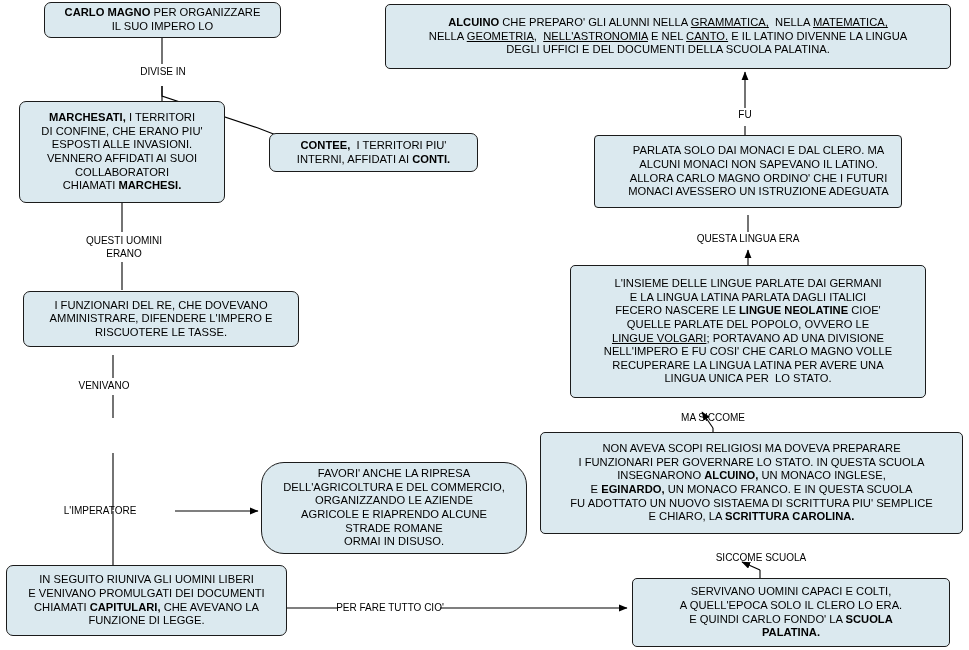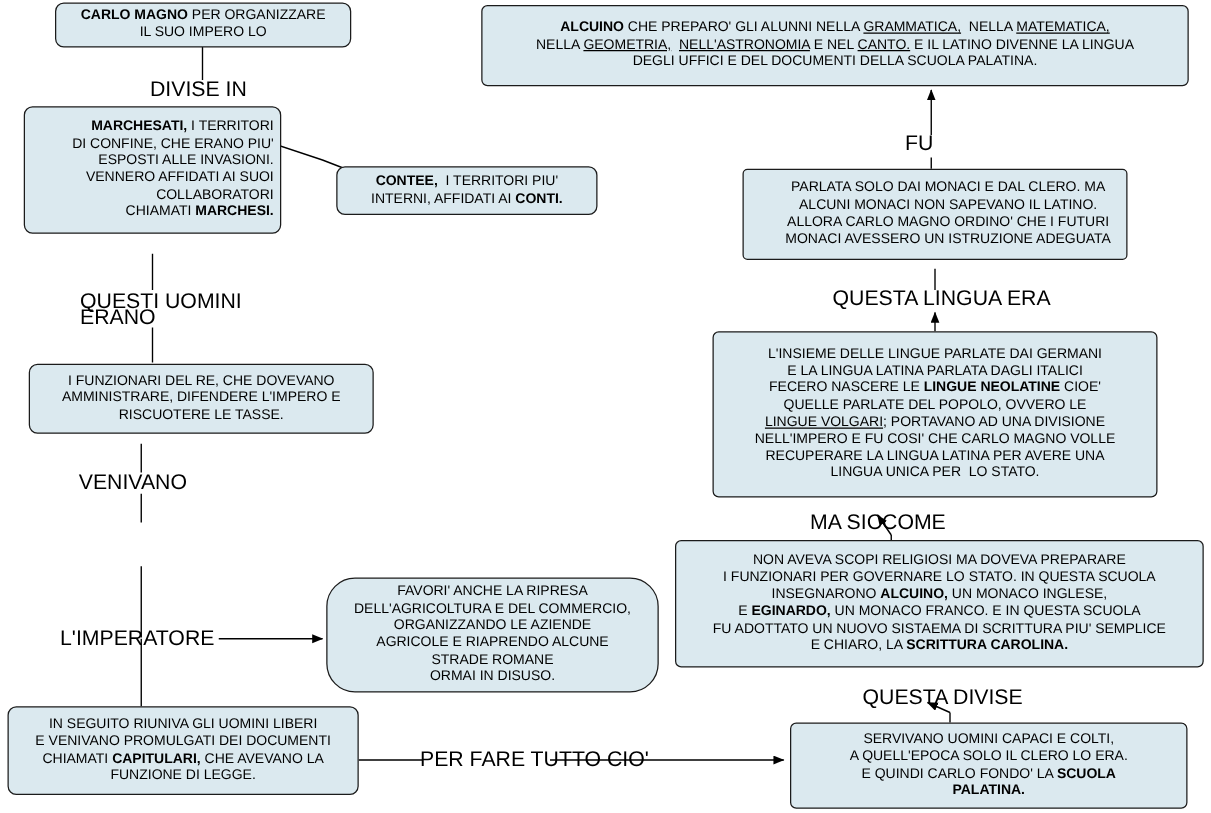--- a/index.html
+++ b/index.html
@@ -39,24 +39,25 @@
     display: flex;
     align-items: center;
     justify-content: center;
   }
   .node > span {
     display: block;
     width: 100%;
   }
   .edge-label {
     position: absolute;
-    font-size: 17px;
+    font-size: 10px;
     line-height: 13.2px;
     color: #000000;
     background: transparent;
+    text-align: center;
     white-space: pre;
   }
   b { font-weight: bold; }
   u { text-decoration: underline; }
 </style>
 </head>
 <body>
 
 <div id="canvas">
 
@@ -98,21 +99,21 @@
   </svg>
 
   <div class="node" style="left:44px; top:2px; width:237px; height:36px;">
     <span><b>CARLO MAGNO</b> PER ORGANIZZARE<br>IL SUO IMPERO LO</span>
   </div>
 
   <div class="node" style="left:385px; top:4px; width:566px; height:65px; border-radius:5px;">
     <span><b>ALCUINO</b> CHE PREPARO' GLI ALUNNI NELLA <u>GRAMMATICA,</u>&nbsp; NELLA <u>MATEMATICA,</u><br>NELLA <u>GEOMETRIA,</u>&nbsp; <u>NELL'ASTRONOMIA</u> E NEL <u>CANTO.</u> E IL LATINO DIVENNE LA LINGUA<br>DEGLI UFFICI E DEL DOCUMENTI DELLA SCUOLA PALATINA.</span>
   </div>
 
-  <div class="node" style="left:19px; top:85px; width:206px; height:102px;text-align:right;">
+  <div class="node" style="left:19px; top:101px; width:206px; height:102px;">
     <span><b>MARCHESATI,</b> I TERRITORI<br>DI CONFINE, CHE ERANO PIU'<br>ESPOSTI ALLE INVASIONI.<br>VENNERO AFFIDATI AI SUOI<br>COLLABORATORI<br>CHIAMATI <b>MARCHESI.</b></span>
   </div>
 
   <div class="node" style="left:269px; top:133px; width:209px; height:39px;">
     <span><b>CONTEE,</b>&nbsp; I TERRITORI PIU'<br>INTERNI, AFFIDATI AI <b>CONTI.</b></span>
   </div>
 
   <div class="node" style="left:594px; top:135px; width:308px; height:73px; border-radius:4px;padding-left:26px;">
     <span>PARLATA SOLO DAI MONACI E DAL CLERO. MA<br>ALCUNI MONACI NON SAPEVANO IL LATINO.<br>ALLORA CARLO MAGNO ORDINO' CHE I FUTURI<br>MONACI AVESSERO UN ISTRUZIONE ADEGUATA</span>
   </div>
@@ -152,15 +153,15 @@
   <div class="edge-label" style="left:48px; top:504px; width:104px;">L'IMPERATORE</div>
 
   <div class="edge-label" style="left:336px; top:601px; width:108px;">PER FARE TUTTO CIO'</div>
 
   <div class="edge-label" style="left:724px; top:108px; width:42px;">FU</div>
 
   <div class="edge-label" style="left:666px; top:232px; width:164px;">QUESTA LINGUA ERA</div>
 
   <div class="edge-label" style="left:648px; top:411px; width:130px;">MA SICCOME</div>
 
-  <div class="edge-label" style="left:690px; top:551px; width:142px;">QUESTA DIVISE</div>
+  <div class="edge-label" style="left:690px; top:551px; width:142px;">SICCOME SCUOLA</div>
 
 </div>
 
 </body></html>

